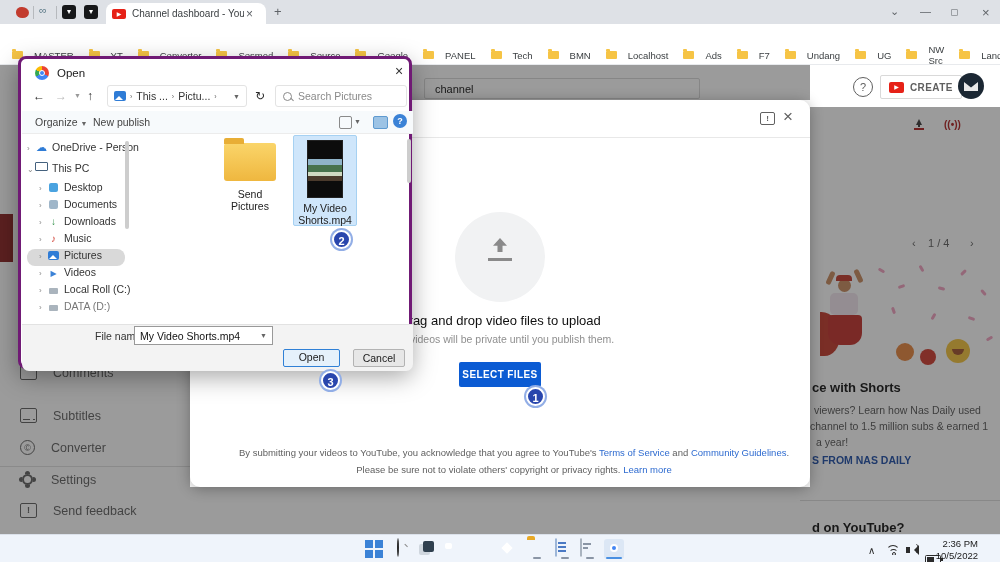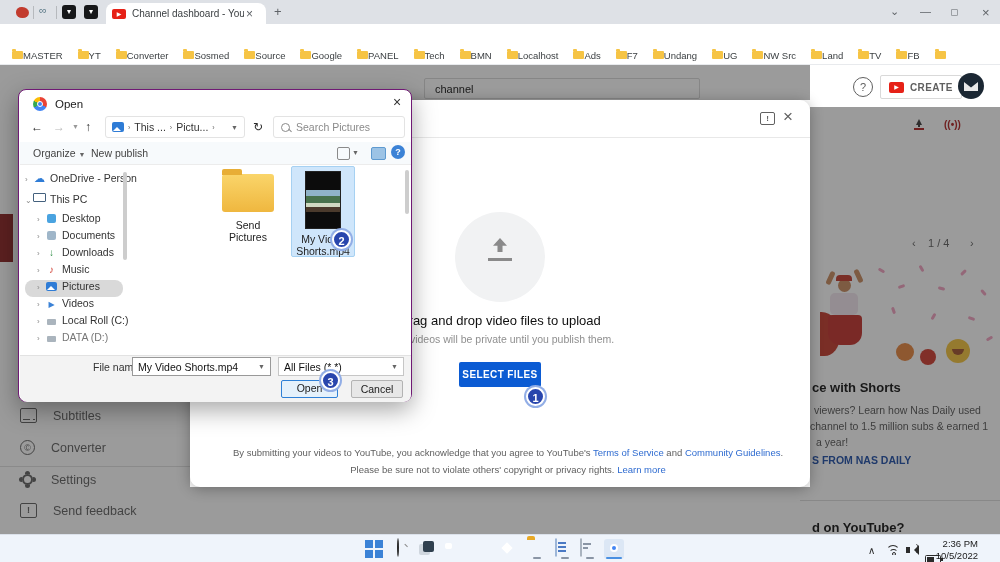--- a/index.html
+++ b/index.html
@@ -15,21 +15,21 @@
   .blob{width:13px;height:11px;background:#c23b2e;border-radius:45% 55% 50% 50%;}
   .vsep{width:1px;height:13px;background:#b6b9bd;}
   .winbtn{color:#5f6368;font-size:11px;top:5px;}
   .toolbar{left:0;top:24px;width:1000px;height:22px;background:#fff;}
   .navgl{font-size:13px;color:#5f6368;top:27px;}
   .urlpill{left:84px;top:27px;width:778px;height:17px;background:#f1f3f4;border-radius:9px;display:flex;align-items:center;padding-left:10px;box-sizing:border-box;}
   .lock{width:6px;height:5px;border:1px solid #5f6368;border-radius:1px;position:relative;margin-right:7px;}
   .lock:before{content:"";position:absolute;left:1px;top:-4px;width:2px;height:3px;border:1px solid #5f6368;border-bottom:none;border-radius:3px 3px 0 0;}
   .url{font-size:10.5px;color:#202124;}
   .bookbar{left:0;top:46px;width:1000px;height:19px;background:#fff;border-bottom:1px solid #e8eaed;display:flex;align-items:center;gap:15px;padding-left:12px;box-sizing:border-box;}
-  .bk{display:flex;align-items:center;gap:0;font-size:9.5px;color:#3c4043;}
+  .bk{display:flex;align-items:center;gap:11px;font-size:9.5px;color:#3c4043;}
   .fold-s{width:11px;height:8px;background:#f6c445;border-radius:1px;position:relative;flex:0 0 auto;}
   .fold-s:before{content:"";position:absolute;left:0;top:-2px;width:4px;height:2px;background:#f6c445;border-radius:1px 1px 0 0;}
   
   .page{left:0;top:65px;width:1000px;height:469px;background:#fff;overflow:hidden;}
   .dim{background:rgba(33,33,33,0.45);z-index:3;}
   .searchpill{left:424px;top:13px;width:276px;height:21px;background:#fff;border:1px solid #d9d9d9;border-radius:2px;font-size:11px;color:#111;padding:4px 0 0 10px;box-sizing:border-box;z-index:1;}
   .helpq{left:853px;top:12px;width:18px;height:18px;border:1.5px solid #606060;border-radius:50%;color:#606060;font-size:11px;text-align:center;line-height:18px;z-index:4;}
   .createbtn{left:880px;top:10px;height:22px;border:1px solid #d9d9d9;border-radius:2px;display:flex;align-items:center;gap:6px;padding:0 8px;background:#fff;z-index:4;}
   .cam{width:15px;height:11px;background:#e62117;border-radius:2px;color:#fff;font-size:6px;line-height:11px;text-align:center;}
   .createtxt{font-size:10px;font-weight:bold;color:#606060;letter-spacing:.4px;}
@@ -49,24 +49,24 @@
   .modal{left:190px;top:100px;width:620px;height:387px;background:#fff;border-radius:10px;box-shadow:0 2px 14px rgba(0,0,0,.3);z-index:5;}
   .fb-ico{left:570px;top:12px;width:13px;height:11px;border:1.5px solid #606060;border-radius:2px;color:#606060;font-size:8px;text-align:center;line-height:11px;font-weight:bold;}
   .modal-x{left:593px;top:7px;font-size:17px;color:#606060;}
   .mdiv{left:0;top:37px;width:620px;height:1px;background:#e8e8e8;}
   .upcirc{left:265px;top:112px;width:90px;height:90px;border-radius:50%;background:#f1f2f3;}
   .uparrow{left:303px;top:138px;width:14px;height:14px;background:#8a8a8a;clip-path:polygon(50% 0,100% 55%,68% 55%,68% 100%,32% 100%,32% 55%,0 55%);}
   .upbase{left:298px;top:158px;width:24px;height:3px;background:#8a8a8a;}
   .dragtxt{left:0;top:213px;width:620px;text-align:center;font-size:13px;color:#0f0f0f;}
   .privtxt{left:0;top:233px;width:620px;text-align:center;font-size:10.5px;color:#8f8f8f;}
   .selbtn{left:269px;top:262px;width:82px;height:25px;background:#0b5bd3;border-radius:2px;color:#fff;font-size:10px;font-weight:bold;letter-spacing:.4px;text-align:center;line-height:25px;}
-  .foot{left:8px;width:620px;text-align:center;font-size:9.5px;color:#606060;}
+  .foot{left:14px;width:620px;text-align:center;font-size:9.5px;color:#606060;}
   .blue{color:#2e6bd0;}
   
-  .odlg{left:18px;top:89px;width:394px;height:313px;background:#fff;border:1px solid #701a75;border-radius:8px;box-shadow:0 8px 24px rgba(0,0,0,.35);z-index:7;box-sizing:border-box;text-decoration:underline;}
+  .odlg{left:18px;top:56px;width:394px;height:313px;background:#fff;border:3px solid #701a75;border-radius:8px;box-shadow:0 8px 24px rgba(0,0,0,.35);z-index:7;box-sizing:border-box;text-decoration:underline;}
   .chromelogo{width:14px;height:14px;border-radius:50%;background:conic-gradient(#ea4335 0 33%,#4285f4 0 66%,#34a853 0 83%,#fbbc05 0 100%);position:relative;}
   .chromelogo:before{content:"";position:absolute;left:4px;top:4px;width:6px;height:6px;background:#4285f4;border:1.5px solid #fff;border-radius:50%;box-sizing:border-box;}
   .odlg-title{font-size:11.5px;color:#1a1a1a;}
   .gl{color:#2b2b2b;font-size:12px;}
   .gl.dis{color:#b8b8b8;}
   .crumbbox{left:86px;top:26px;width:140px;height:22px;border:1px solid #e3e3e3;border-radius:3px;display:flex;align-items:center;gap:4px;padding:0 6px;box-sizing:border-box;}
   .picico{width:12px;height:10px;background:#2f7cd6;border-radius:2px;position:relative;}
   .picico:before{content:"";position:absolute;left:1px;bottom:1px;width:0;height:0;border-left:4px solid transparent;border-right:4px solid transparent;border-bottom:4px solid #fff;}
   .crumbtxt{font-size:10.5px;color:#333;text-align:center;}
   .searchbox{left:254px;top:26px;width:132px;height:22px;border:1px solid #e3e3e3;border-radius:3px;display:flex;align-items:center;gap:6px;padding:0 7px;box-sizing:border-box;}
@@ -418,24 +418,20 @@
       </div>
       <div class="abs sbar" style="left:272px;top:4px;width:4px;height:44px;"></div>
     </div>
 
     <div class="abs botbar"></div>
     <div class="abs fnlbl" style="left:74px;top:271px;">File name:</div>
     <div class="abs field" style="left:113px;top:267px;width:139px;height:19px;">
       <span>My Video Shorts.mp4</span>
         <span class="chev">▼</span>
     </div>
-    <div class="abs field" style="left:259px;top:267px;width:126px;height:19px;border-color:#c6c6c6;">
-      <span>All Files (*.*)</span>
-        <span class="chev">▼</span>
-    </div>
     <div class="abs btn primary" style="left:262px;top:290px;width:57px;height:18px;box-sizing:border-box;line-height:15px;">Open</div>
     <div class="abs btn" style="left:332px;top:290px;width:52px;height:18px;box-sizing:border-box;">Cancel</div>
   </div>
 
   <div class="abs badge" style="left:526px;top:387px;">1</div>
   <div class="abs badge" style="left:332px;top:230px;">2</div>
   <div class="abs badge" style="left:321px;top:371px;">3</div>
 
   <div class="abs taskbar">
     <div class="abs tbico startico" style="left:364px;">

